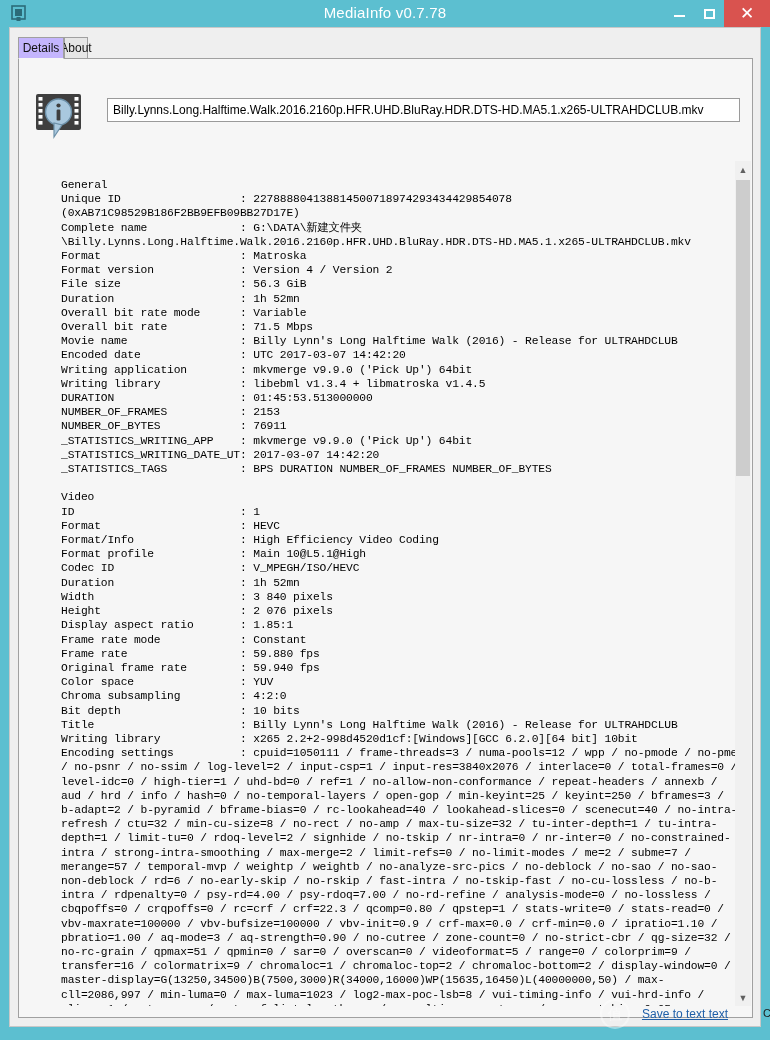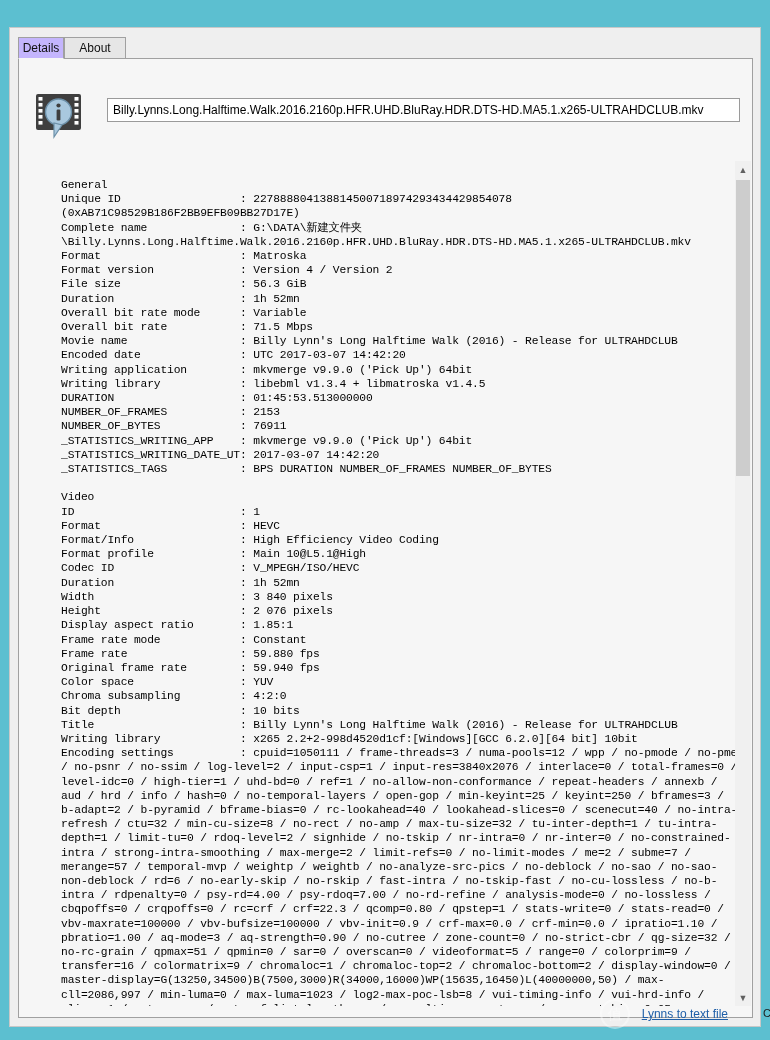--- a/index.html
+++ b/index.html
@@ -98,21 +98,21 @@
     border: 1px solid #a0a0a0;
     font-family: "Liberation Sans", sans-serif;
   }
   #tab-details {
     left: 0; width: 46px;
     background: #c4b5fd;
     border-bottom: 1px solid #f6f6f6;
     z-index: 3;
   }
   #tab-about {
-    left: 46px; width: 62px;
+    left: 46px; width: 24px;
     background: #e6e6e6;
     border-bottom: 1px solid #a0a0a0;
     z-index: 2;
   }
 
   
   #tabpanel {
     position: absolute;
     left: 8px; top: 30px;
     width: 735px;
@@ -242,20 +242,40 @@
     font-family: "Liberation Sans", sans-serif;
     pointer-events: none;
     padding-left: 47px;
   }
 </style>
 </head>
 <body>
 
 <div id="window">
 
+  <div id="titlebar">
+    <div id="app-icon">
+      <svg width="17" height="17" viewBox="0 0 17 17">
+        <rect x="2" y="1" width="13" height="13" fill="none" stroke="#2b6b78" stroke-width="1.6"></rect>
+        <rect x="5" y="4" width="7" height="7" fill="#2b6b78"></rect>
+        <rect x="6.5" y="12" width="4" height="4" fill="#2b6b78"></rect>
+      </svg>
+    </div>
+    <div id="window-title">MediaInfo v0.7.78</div>
+
+    <div class="winbtn" id="btn-min">
+      <div class="glyph-min"></div>
+    </div>
+    <div class="winbtn" id="btn-max">
+      <div class="glyph-max"></div>
+    </div>
+    <div class="winbtn" id="btn-close">
+      <div class="glyph-close">✕</div>
+    </div>
+  </div>
 
   <div id="client">
 
     <div id="tabstrip">
       <div class="tab" id="tab-details">Details</div>
       <div class="tab" id="tab-about">About</div>
     </div>
 
     <div id="tabpanel">
 
@@ -327,21 +347,21 @@
 Writing library            : x265 2.2+2-998d4520d1cf:[Windows][GCC 6.2.0][64 bit] 10bit
 Encoding settings          : cpuid=1050111 / frame-threads=3 / numa-pools=12 / wpp / no-pmode / no-pme / no-psnr / no-ssim / log-level=2 / input-csp=1 / input-res=3840x2076 / interlace=0 / total-frames=0 / level-idc=0 / high-tier=1 / uhd-bd=0 / ref=1 / no-allow-non-conformance / repeat-headers / annexb / aud / hrd / info / hash=0 / no-temporal-layers / open-gop / min-keyint=25 / keyint=250 / bframes=3 / b-adapt=2 / b-pyramid / bframe-bias=0 / rc-lookahead=40 / lookahead-slices=0 / scenecut=40 / no-intra-refresh / ctu=32 / min-cu-size=8 / no-rect / no-amp / max-tu-size=32 / tu-inter-depth=1 / tu-intra-depth=1 / limit-tu=0 / rdoq-level=2 / signhide / no-tskip / nr-intra=0 / nr-inter=0 / no-constrained-intra / strong-intra-smoothing / max-merge=2 / limit-refs=0 / no-limit-modes / me=2 / subme=7 / merange=57 / temporal-mvp / weightp / weightb / no-analyze-src-pics / no-deblock / no-sao / no-sao-non-deblock / rd=6 / no-early-skip / no-rskip / fast-intra / no-tskip-fast / no-cu-lossless / no-b-intra / rdpenalty=0 / psy-rd=4.00 / psy-rdoq=7.00 / no-rd-refine / analysis-mode=0 / no-lossless / cbqpoffs=0 / crqpoffs=0 / rc=crf / crf=22.3 / qcomp=0.80 / qpstep=1 / stats-write=0 / stats-read=0 / vbv-maxrate=100000 / vbv-bufsize=100000 / vbv-init=0.9 / crf-max=0.0 / crf-min=0.0 / ipratio=1.10 / pbratio=1.00 / aq-mode=3 / aq-strength=0.90 / no-cutree / zone-count=0 / no-strict-cbr / qg-size=32 / no-rc-grain / qpmax=51 / qpmin=0 / sar=0 / overscan=0 / videoformat=5 / range=0 / colorprim=9 / transfer=16 / colormatrix=9 / chromaloc=1 / chromaloc-top=2 / chromaloc-bottom=2 / display-window=0 / master-display=G(13250,34500)B(7500,3000)R(34000,16000)WP(15635,16450)L(40000000,50) / max-cll=2086,997 / min-luma=0 / max-luma=1023 / log2-max-poc-lsb=8 / vui-timing-info / vui-hrd-info / slices=1 / opt-qp-pps / opt-ref-list-length-pps / no-multi-pass-opt-rps / scenecut-bias=0.05</pre>
       </div>
 
       <div id="scrollbar">
         <div class="sb-arrow" id="sb-up">▲</div>
         <div id="sb-thumb"></div>
         <div class="sb-arrow" id="sb-down">▼</div>
       </div>
 
-      <div id="save-link">Lynns to text file</div>
+      <div id="save-link">Save to text text</div>
 
     </div>
   </div>
 
   <div id="watermark">
     <div id="wm-circle">值</div>
   </div>
   <div id="cursor">Cᴏ</div>
 
 </div>

